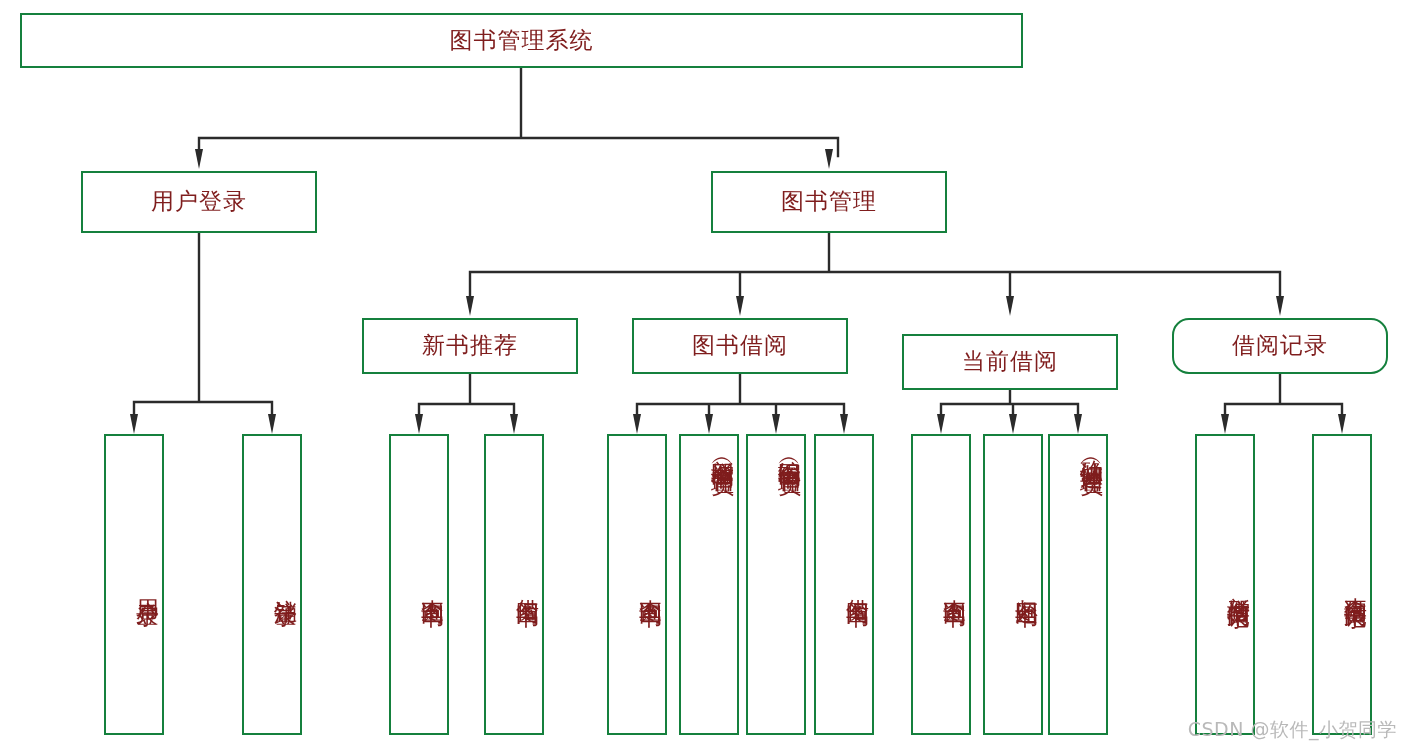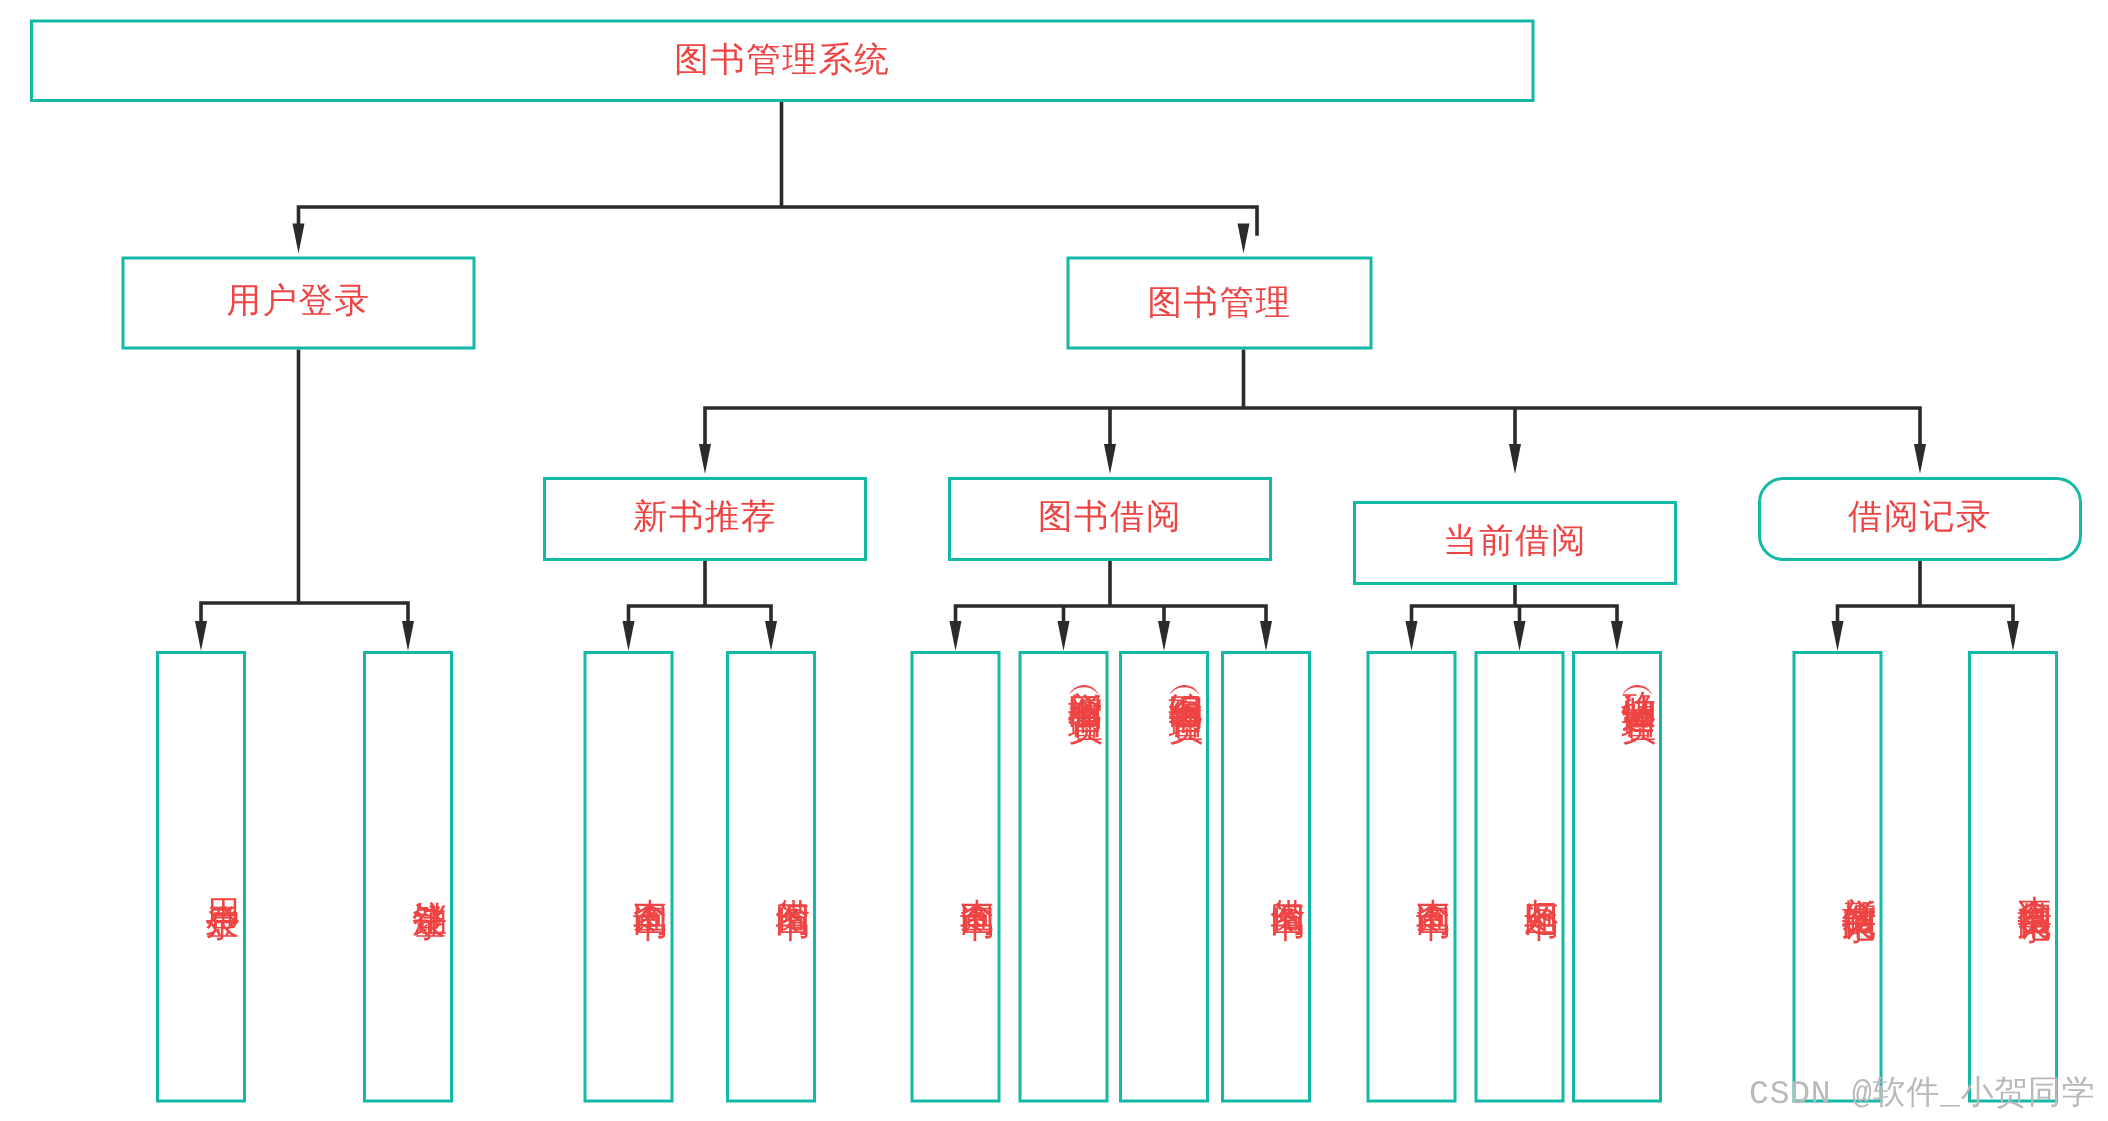--- a/index.html
+++ b/index.html
@@ -22,25 +22,25 @@
     position: absolute;
     left: 0;
     top: 0;
     width: 1405px;
     height: 747px;
   }
   .node {
     position: absolute;
     box-sizing: border-box;
     background: #ffffff;
-    border: 2px solid #14b8a6;
+    border: 2px solid #15803d;
     display: flex;
     align-items: center;
     justify-content: center;
-    color: #ef4444;
+    color: #7f1d1d;
   }
   .node.horiz {
     font-size: 23px;
     letter-spacing: 1px;
     line-height: 1.1;
   }
   .node.vert {
     writing-mode: vertical-rl;
     text-orientation: upright;
     font-size: 23px;
@@ -58,26 +58,25 @@
     text-align: start;
   }
   .node.vert.center > .vlabel {
     text-align: center;
     height: 100%;
   }
   #watermark {
     position: absolute;
     right: 8px;
     bottom: 4px;
-    font-size: 22px;
+    font-size: 19px;
     color: #b9b9b9;
     letter-spacing: 0.5px;
     white-space: nowrap;
     user-select: none;
-    font-family: Liberation Mono, monospace;
   }
 </style>
 </head>
 <body>
 
 <div id="diagram-root">
 
   <svg id="diagram-svg" viewBox="0 0 1405 747" xmlns="http://www.w3.org/2000/svg">
     <defs>
       <marker id="arrowhead" markerWidth="9" markerHeight="11" refX="4.5" refY="10" orient="auto" markerUnits="userSpaceOnUse">
@@ -116,21 +115,21 @@
       </g>
   </svg>
 
   <div id="node-layer">
       <div class="node horiz" style="left: 20px; top: 13px; width: 1003px; height: 55px;">
         <span class="hlabel">图书管理系统</span>
       </div>
       <div class="node horiz" style="left: 81px; top: 171px; width: 236px; height: 62px;">
         <span class="hlabel">用户登录</span>
       </div>
-      <div class="node horiz" style="left: 711px; top: 171px; width: 204px; height: 62px; font-family: Liberation Serif, serif;">
+      <div class="node horiz" style="left: 711px; top: 171px; width: 236px; height: 62px;">
         <span class="hlabel">图书管理</span>
       </div>
       <div class="node horiz" style="left: 362px; top: 318px; width: 216px; height: 56px;">
         <span class="hlabel">新书推荐</span>
       </div>
       <div class="node horiz" style="left: 632px; top: 318px; width: 216px; height: 56px;">
         <span class="hlabel">图书借阅</span>
       </div>
       <div class="node horiz" style="left: 902px; top: 318px; width: 216px; height: 56px; margin-top: 16px;">
         <span class="hlabel">当前借阅</span>

